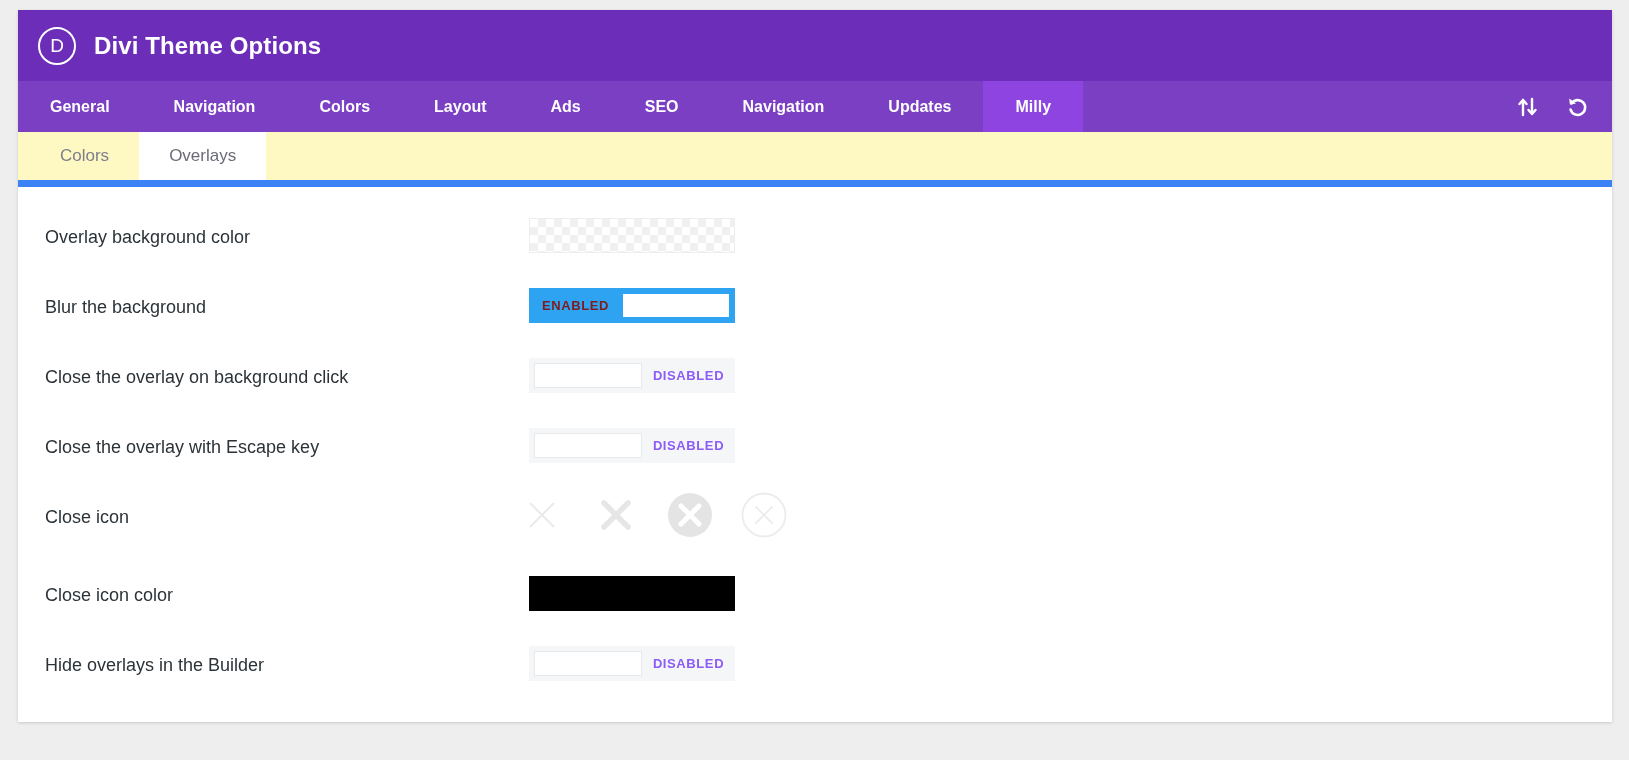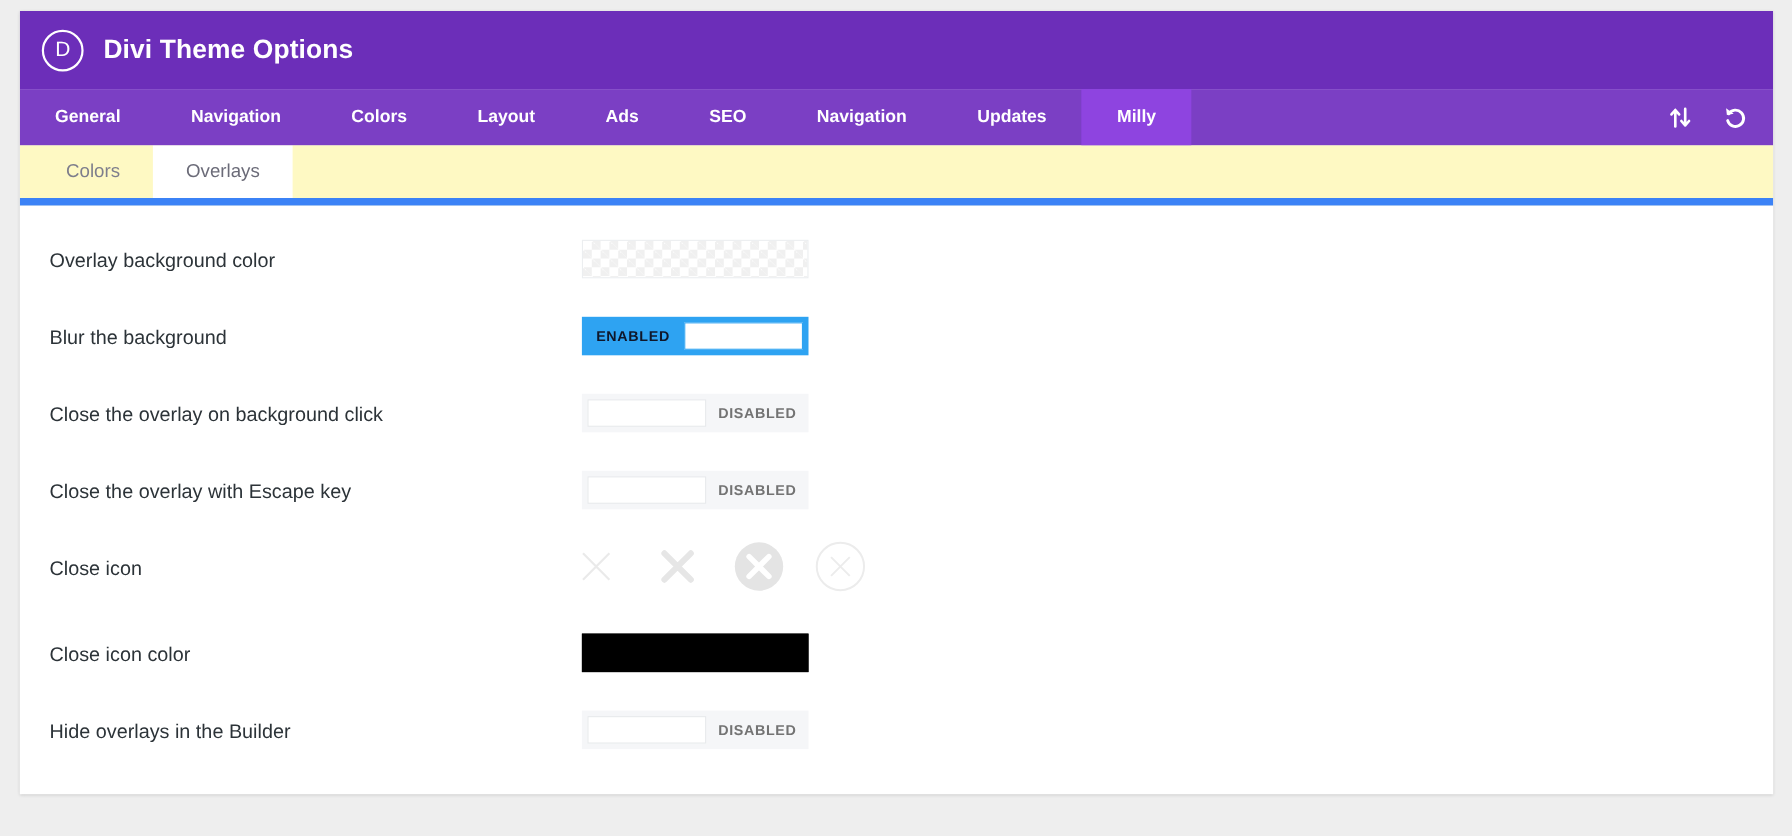--- a/index.html
+++ b/index.html
@@ -176,22 +176,22 @@
   }
   .toggle.on .knob { order: 2; margin-right: 5px; border-color: #2ea3f2; }
   .toggle.off .knob { order: 1; margin-left: 5px; }
   .toggle .state-text {
     font-size: 13px;
     font-weight: bold;
     letter-spacing: 0.6px;
     flex: 1;
     text-align: center;
   }
-  .toggle.on .state-text { order: 1; color: #0f172a; }
-  .toggle.off .state-text { order: 2; color: #737373; }
+  .toggle.on .state-text { order: 1; color: #7f1d1d; }
+  .toggle.off .state-text { order: 2; color: #8b5cf6; }
 
   
   .icon-choices {
     display: flex;
     align-items: center;
     height: 52px;
     gap: 22px;
   }
   .icon-choice {
     width: 52px; height: 52px;

